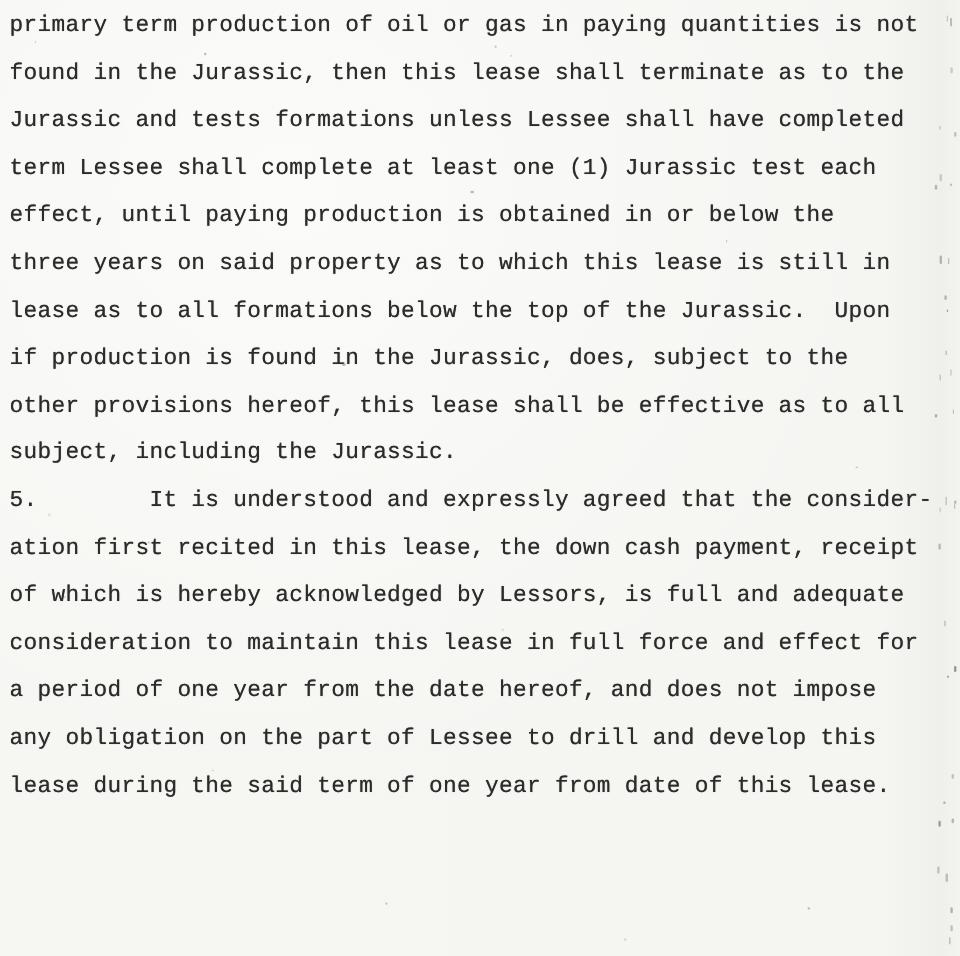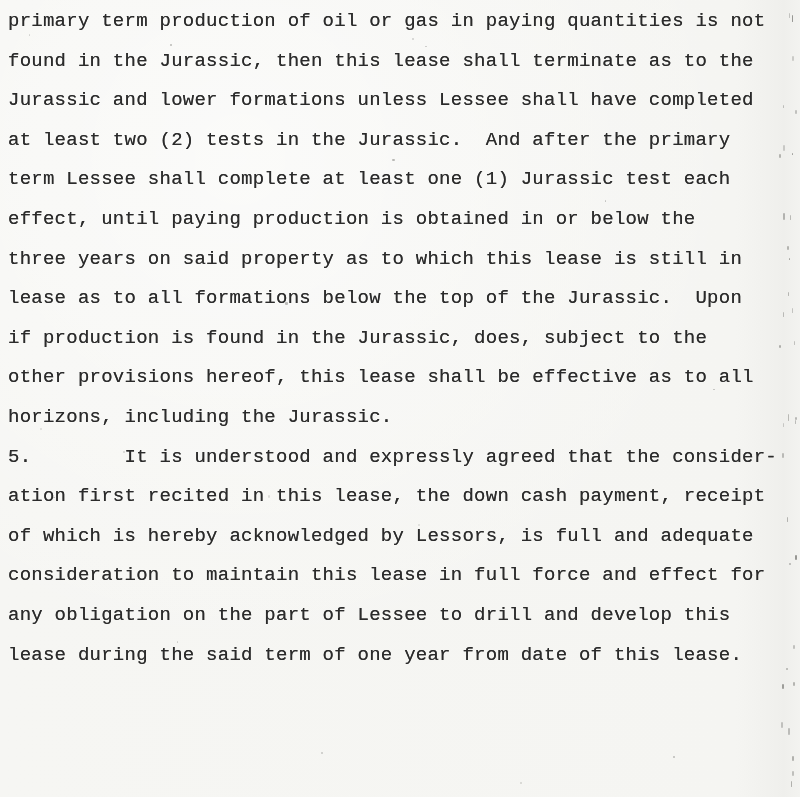--- a/index.html
+++ b/index.html
@@ -50,33 +50,33 @@
     pointer-events: none;
   }
 </style>
 </head>
 <body>
 
 <div class="page">
   <div class="text-block">
       <div class="line">primary term production of oil or gas in paying quantities is not</div>
       <div class="line">found in the Jurassic, then this lease shall terminate as to the</div>
-      <div class="line">Jurassic and lower formations unless Lessee shall have completed</div>
-      <div class="line">at least two (2) tests in the Jurassic.  And after the primary</div>
+      <div class="line">Jurassic and tests formations unless Lessee shall have completed</div>
       <div class="line">term Lessee shall complete at least one (1) Jurassic test each</div>
       <div class="line">effect, until paying production is obtained in or below the</div>
       <div class="line">three years on said property as to which this lease is still in</div>
       <div class="line">lease as to all formations below the top of the Jurassic.  Upon</div>
       <div class="line">if production is found in the Jurassic, does, subject to the</div>
       <div class="line">other provisions hereof, this lease shall be effective as to all</div>
-      <div class="line">horizons, including the Jurassic.</div>
+      <div class="line">subject, including the Jurassic.</div>
       <div class="line">5.        It is understood and expressly agreed that the consider-</div>
       <div class="line">ation first recited in this lease, the down cash payment, receipt</div>
       <div class="line">of which is hereby acknowledged by Lessors, is full and adequate</div>
       <div class="line">consideration to maintain this lease in full force and effect for</div>
+      <div class="line">a period of one year from the date hereof, and does not impose</div>
       <div class="line">any obligation on the part of Lessee to drill and develop this</div>
       <div class="line">lease during the said term of one year from date of this lease.</div>
     </div>
   <div class="edge-noise">
       <div class="speck" style="right: 3.00526px; top: 416.801px; width: 2.02959px; height: 3.31653px; opacity: 0.42;"></div>
       <div class="speck" style="right: 6.14057px; top: 771.061px; width: 1.71725px; height: 4.65225px; opacity: 0.37;"></div>
       <div class="speck" style="right: 4.7134px; top: 645.158px; width: 2.26076px; height: 4.26014px; opacity: 0.36;"></div>
       <div class="speck" style="right: 6.95853px; top: 152.795px; width: 1.45265px; height: 2.51729px; opacity: 0.61;"></div>
       <div class="speck" style="right: 11.5506px; top: 667.896px; width: 2.03183px; height: 2.39166px; opacity: 0.49;"></div>
       <div class="speck" style="right: 5.09614px; top: 682.082px; width: 1.65043px; height: 4.35986px; opacity: 0.45;"></div>

